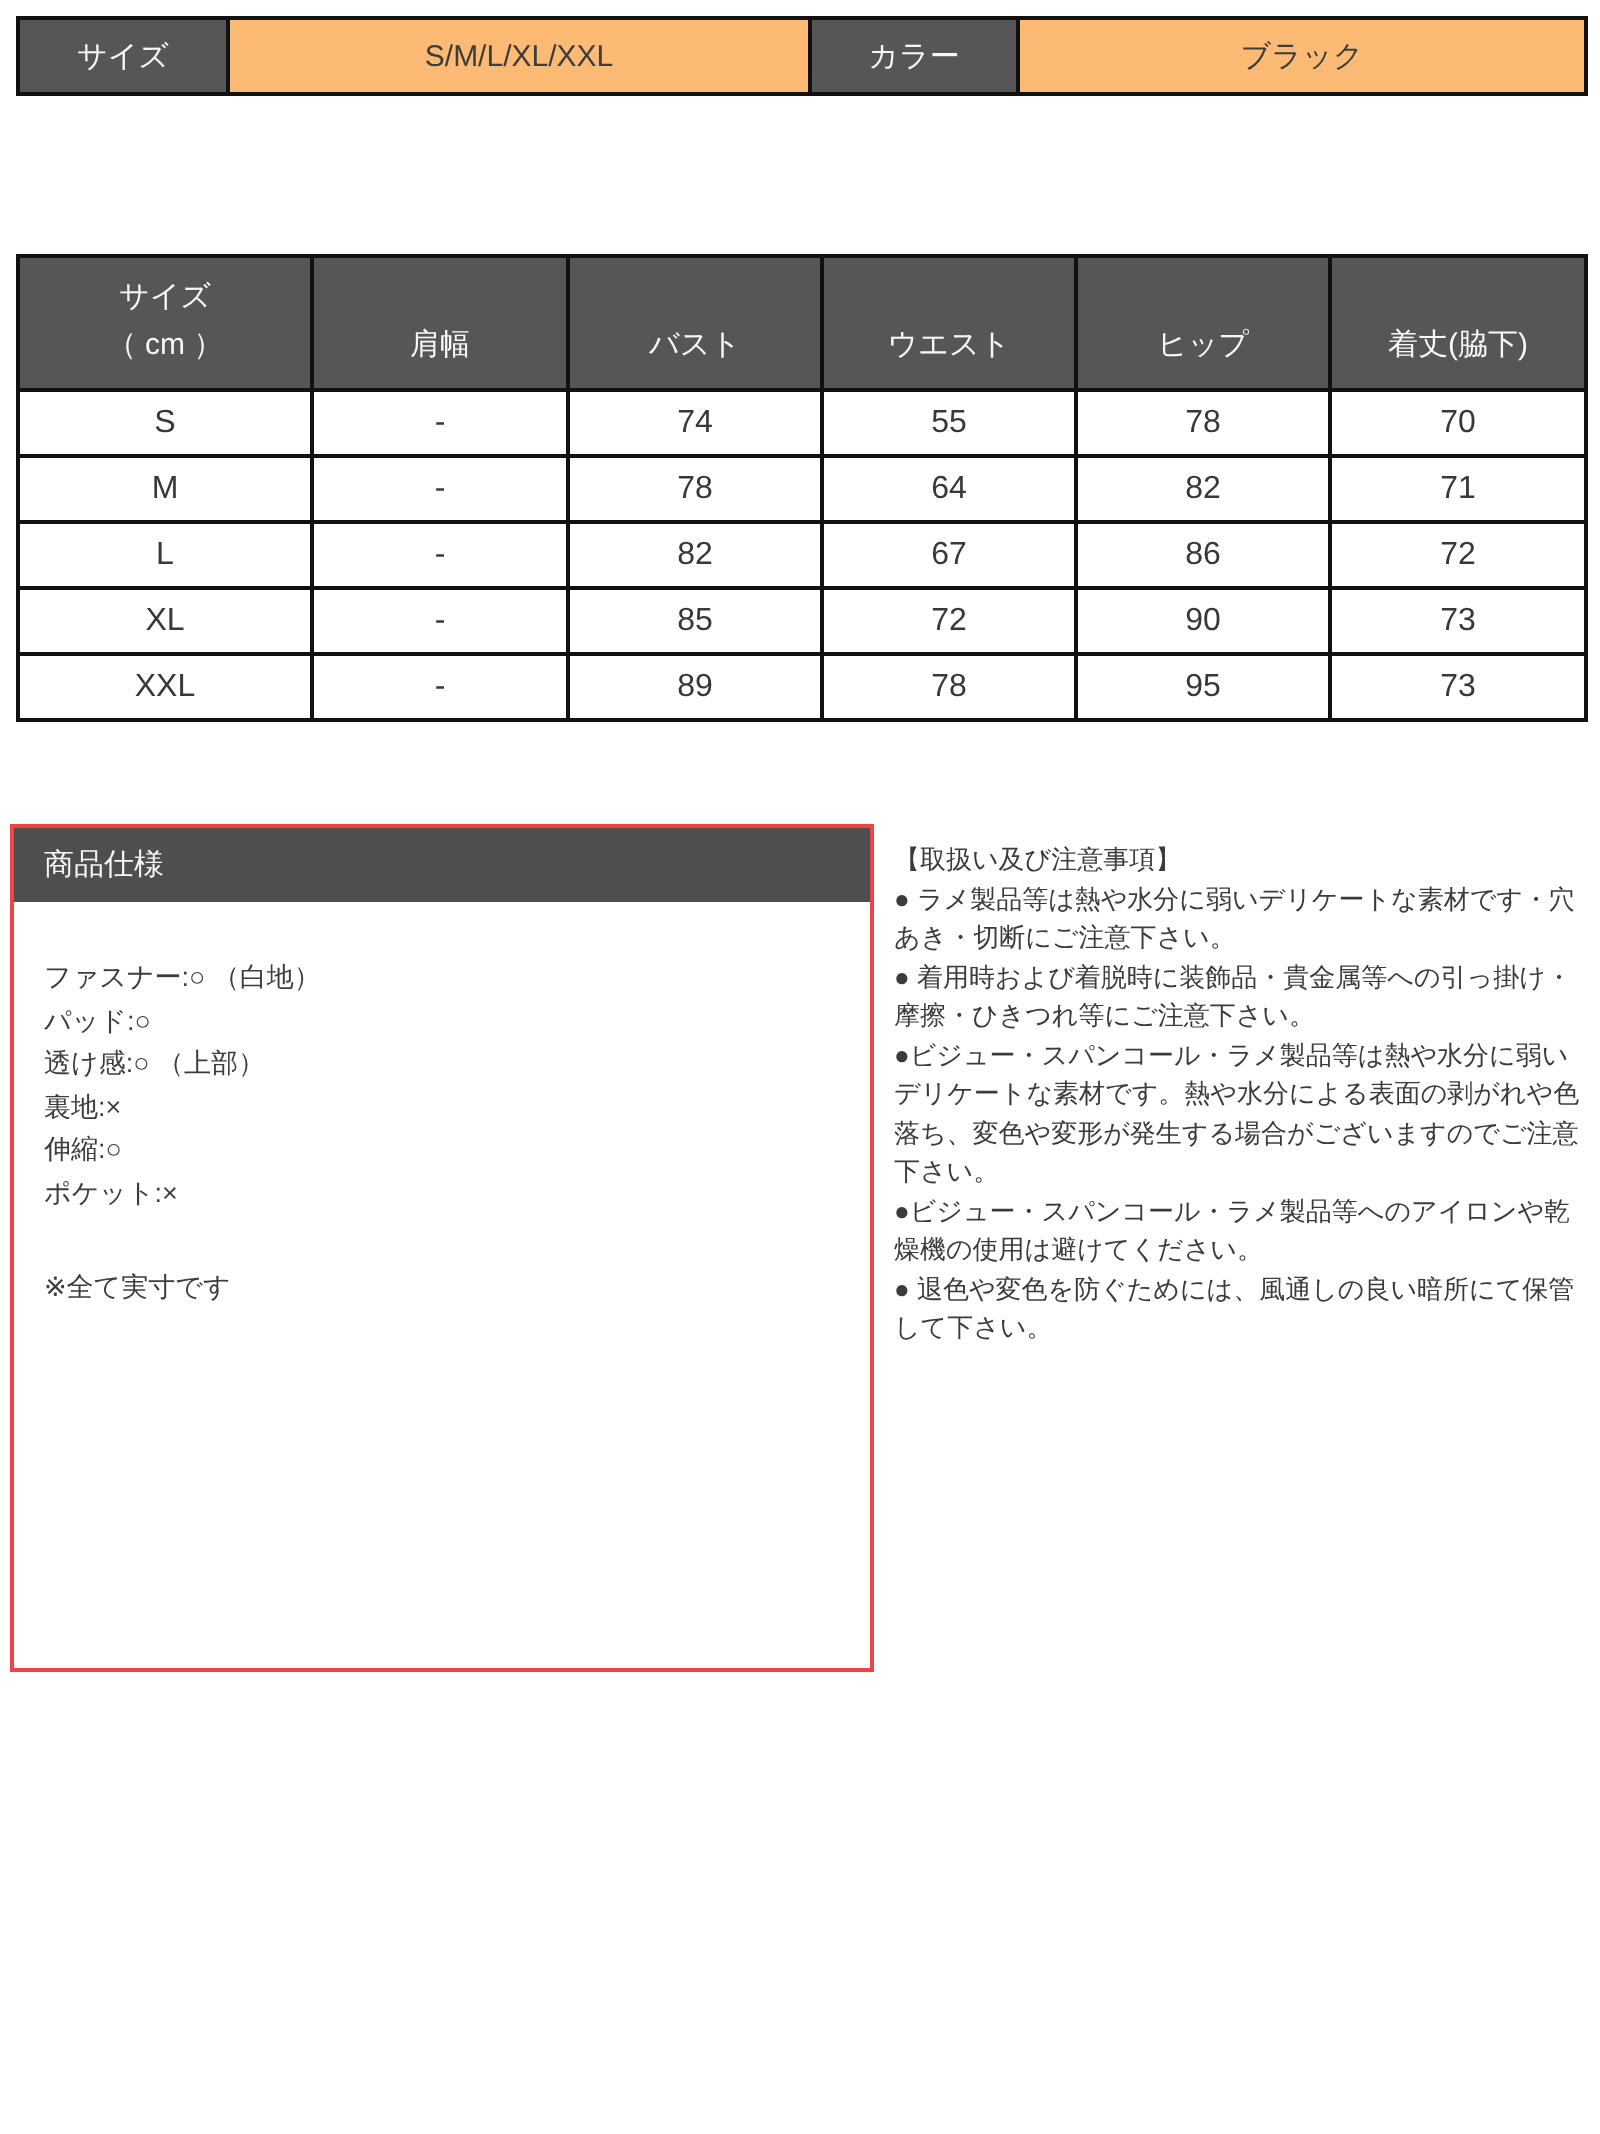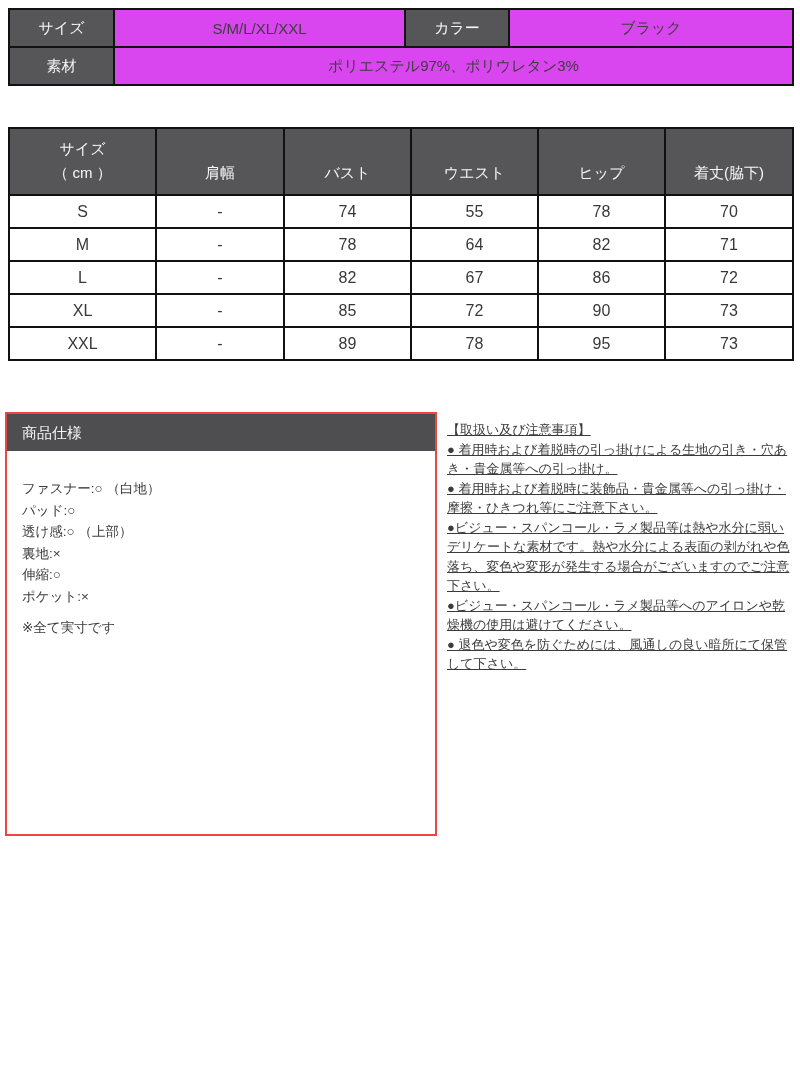--- a/index.html
+++ b/index.html
@@ -12,21 +12,21 @@
   
   .info-table{
     position:absolute;left:8px;top:8px;width:784px;
     border-collapse:collapse;table-layout:fixed;
   }
   .info-table th,.info-table td{
     border:2px solid #111;height:36px;text-align:center;
     font-size:15px;font-weight:normal;padding:0;
   }
   .info-table th{background:#565658;color:#f7f7f7;}
-  .info-table td{background:#d946ef;color:#3d3d3d;}
+  .info-table td{background:#fdba74;color:#3d3d3d;}
 
   
   .size-table{
     position:absolute;left:8px;top:127px;width:784px;
     border-collapse:collapse;table-layout:fixed;
   }
   .size-table th{
     background:#565658;color:#f7f7f7;border:2px solid #111;
     font-weight:normal;font-size:15px;vertical-align:bottom;
     padding:6px 0 9px 0;height:50px;line-height:24px;text-align:center;
@@ -40,26 +40,26 @@
   .spec-box{
     position:absolute;left:5px;top:412px;width:428px;height:420px;
     border:2px solid #ef4444;background:#fff;box-sizing:content-box;
   }
   .spec-header{
     background:#4e4e50;color:#f5f5f5;height:37px;line-height:37px;
     padding-left:15px;font-size:15px;
   }
   .spec-body{padding:27px 18px 0 15px;font-size:13.5px;color:#3d3d3d;}
   .spec-line{line-height:21.5px;}
-  .spec-note{margin-top:10px;line-height:21.5px;}
+  .spec-note{margin-top:26px;line-height:21.5px;}
 
   
   .care-notes{
     position:absolute;left:447px;top:420px;width:350px;
-    font-size:13px;line-height:19.5px;color:#3b3b3b;text-decoration:underline;
+    font-size:13px;line-height:19.5px;color:#3b3b3b;
   }
   .care-title{line-height:19.5px;}
   .care-item{line-height:19.5px;}
 </style>
 </head>
 <body>
 
 <div class="page">
 
   <table class="info-table">
@@ -68,24 +68,20 @@
         <col style="width:291px">
         <col style="width:104px">
         <col style="width:284px">
     </colgroup>
     <tbody>
       <tr>
         <th>サイズ</th>
         <td>S/M/L/XL/XXL</td>
         <th>カラー</th>
         <td>ブラック</td>
-      </tr>
-      <tr>
-        <th>素材</th>
-        <td colspan="3">ポリエステル97%、ポリウレタン3%</td>
       </tr>
     </tbody>
   </table>
 
   <table class="size-table">
     <colgroup>
       <col style="width:147px">
         <col style="width:128px">
         <col style="width:127px">
         <col style="width:127px">
@@ -155,20 +151,20 @@
       <div class="spec-line">透け感:○ （上部）</div>
       <div class="spec-line">裏地:×</div>
       <div class="spec-line">伸縮:○</div>
       <div class="spec-line">ポケット:×</div>
       <div class="spec-note">※全て実寸です</div>
     </div>
   </div>
 
   <div class="care-notes">
     <div class="care-title">【取扱い及び注意事項】</div>
-    <div class="care-item">● 着用時および着脱時の引っ掛けによる生地の引き・穴あき・貴金属等への引っ掛け。</div>
+    <div class="care-item">● ラメ製品等は熱や水分に弱いデリケートな素材です・穴あき・切断にご注意下さい。</div>
     <div class="care-item">● 着用時および着脱時に装飾品・貴金属等への引っ掛け・摩擦・ひきつれ等にご注意下さい。</div>
     <div class="care-item">●ビジュー・スパンコール・ラメ製品等は熱や水分に弱いデリケートな素材です。熱や水分による表面の剥がれや色落ち、変色や変形が発生する場合がございますのでご注意下さい。</div>
     <div class="care-item">●ビジュー・スパンコール・ラメ製品等へのアイロンや乾燥機の使用は避けてください。</div>
     <div class="care-item">● 退色や変色を防ぐためには、風通しの良い暗所にて保管して下さい。</div>
   </div>
 
 </div>
 
 </body></html>

